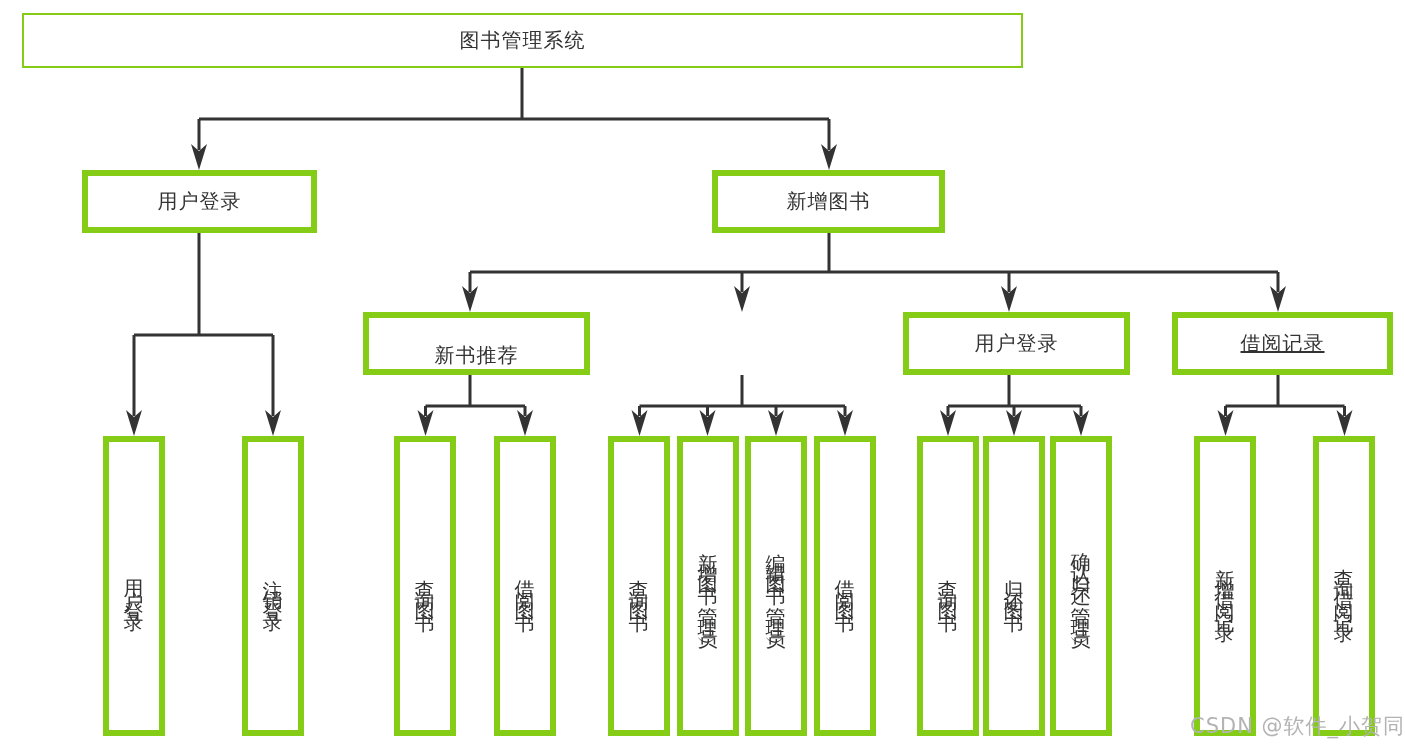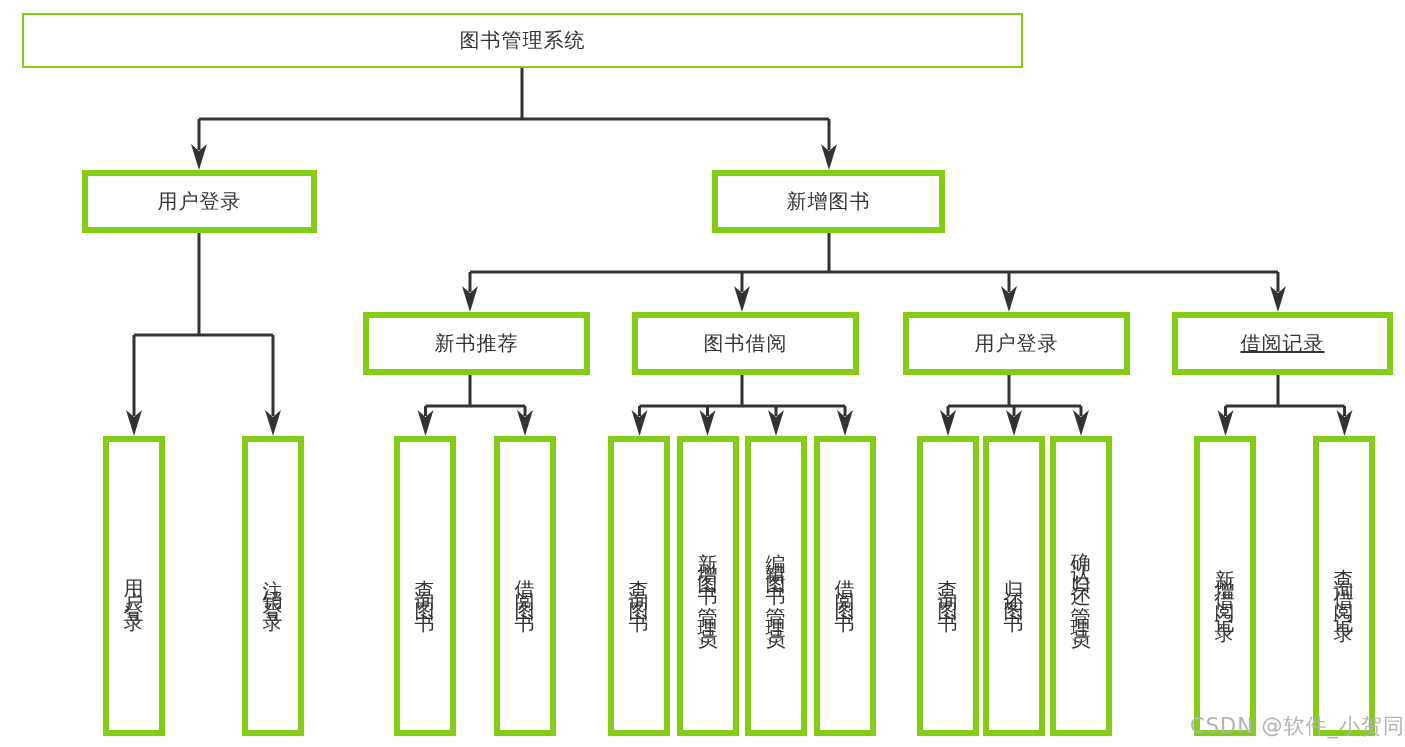--- a/index.html
+++ b/index.html
@@ -89,25 +89,22 @@
     <span class="hlabel">图书管理系统</span>
   </div>
 
   <div class="box" style="left:82px;top:170px;width:235px;height:63px;">
     <span class="hlabel">用户登录</span>
   </div>
   <div class="box" style="left:712px;top:170px;width:233px;height:63px;">
     <span class="hlabel">新增图书</span>
   </div>
 
-  <div class="box" style="left:363px;top:312px;width:227px;height:63px;">
+  <div class="box" style="left:363px;top:312px;width:227px;height:63px;align-items:flex-end;">
     <span class="hlabel">新书推荐</span>
-  </div>
-  <div class="box" style="left:632px;top:312px;width:227px;height:63px;">
-    <span class="hlabel">图书借阅</span>
   </div>
   <div class="box" style="left:903px;top:312px;width:227px;height:63px;">
     <span class="hlabel">用户登录</span>
   </div>
   <div class="box" style="left:1172px;top:312px;width:221px;height:63px;text-decoration:underline;">
     <span class="hlabel">借阅记录</span>
   </div>
 
   <div class="box leaf" style="left:103px;">
     <span class="vlabel">用户登录</span>

